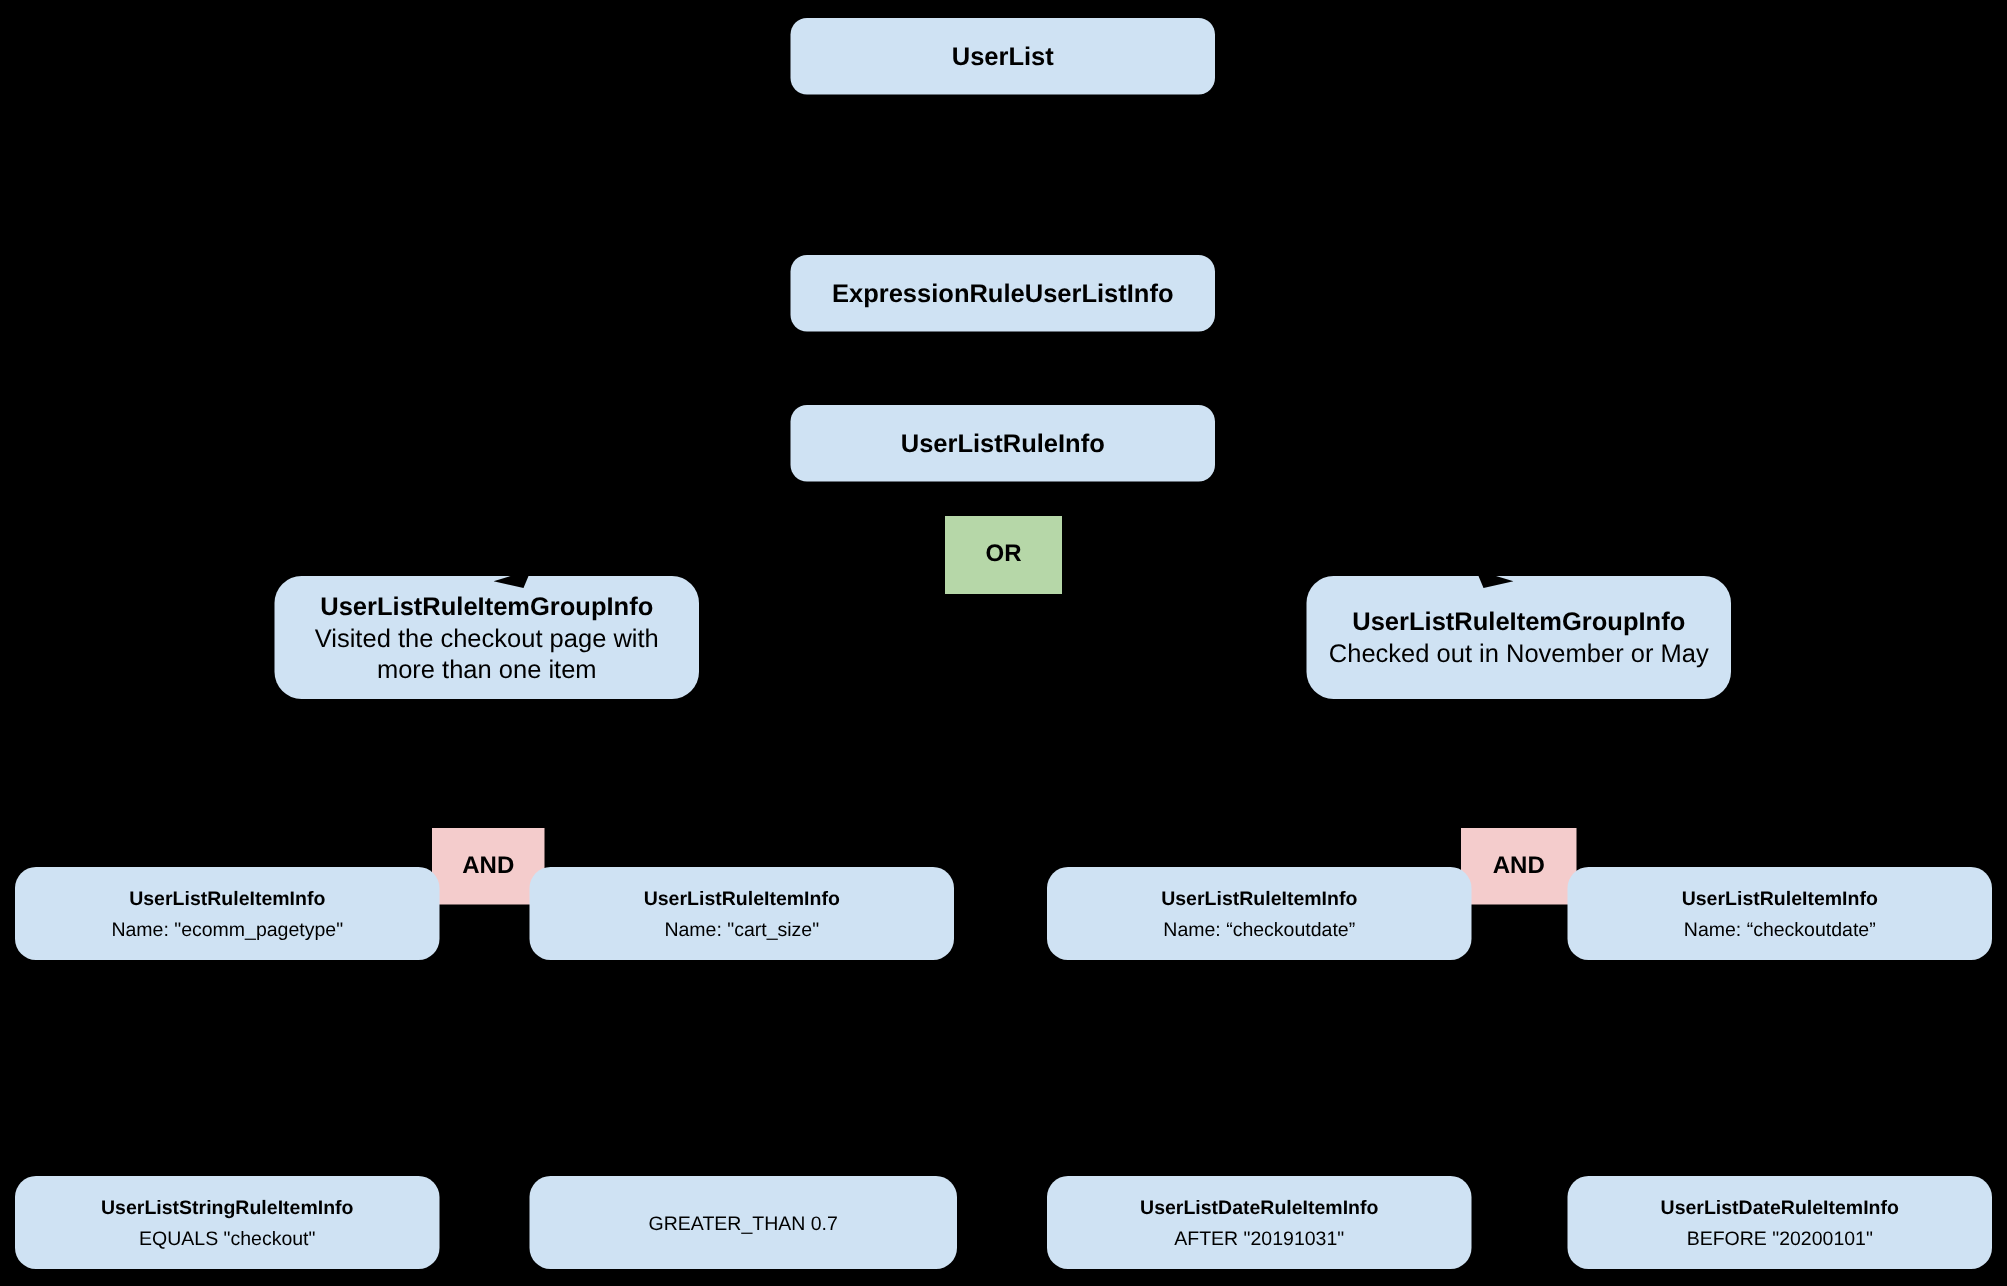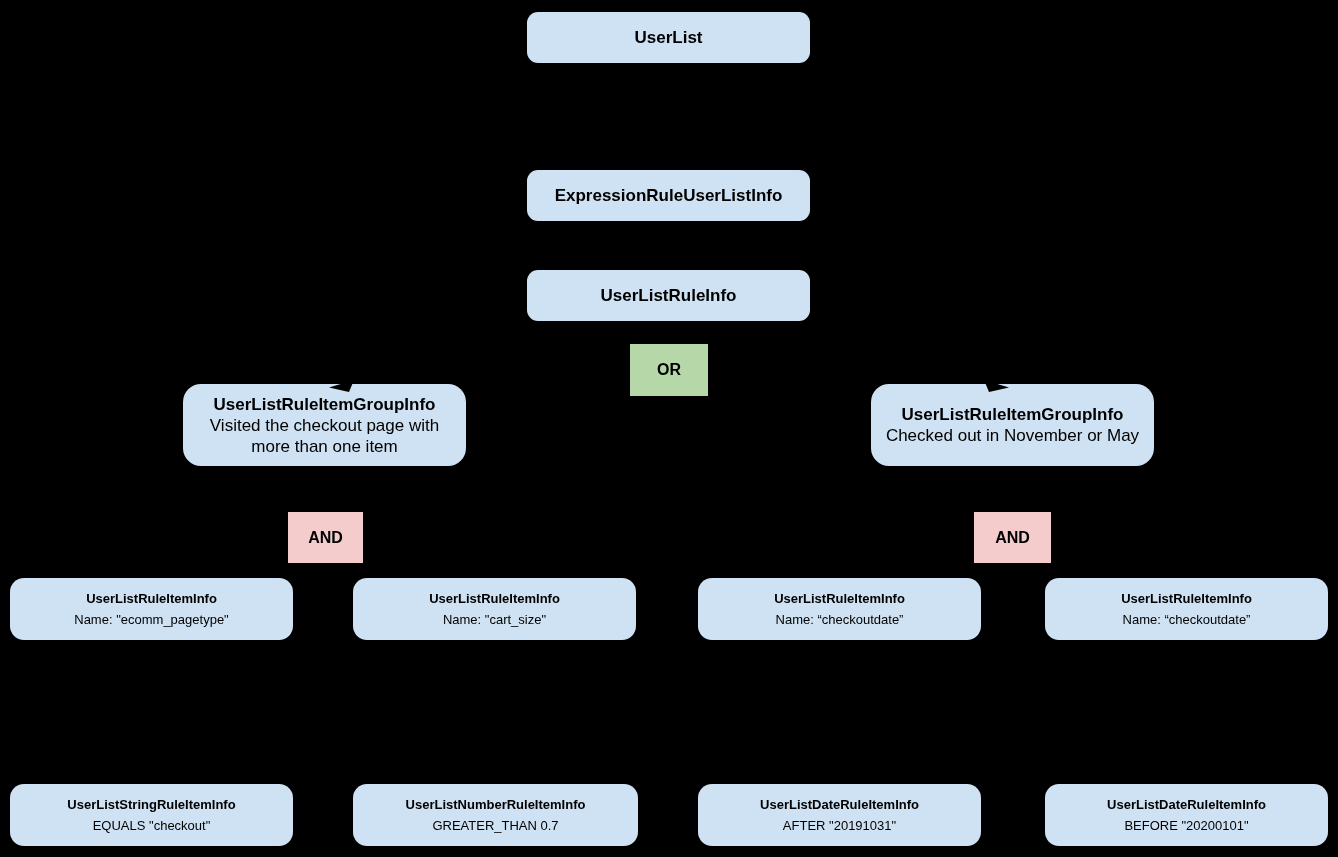--- a/index.html
+++ b/index.html
@@ -49,21 +49,21 @@
   .op-node {
     position: absolute;
     display: flex;
     align-items: center;
     justify-content: center;
     font-weight: 700;
     font-size: 16px;
     color: var(--text, #000);
   }
   .op-or  { background: var(--or-fill,  #b6d7a8); }
-  .op-and { background: var(--and-fill, #f4cccc); }
+  .op-and { background: var(--and-fill, #f4cccc); margin-top: 40px; }
   .arrowhead {
     position: absolute;
     background: #000000;
   }
   .arrowhead.left-point  { clip-path: polygon(100% 0, 0 62%, 80% 100%); }
   .arrowhead.right-point { clip-path: polygon(0 0, 100% 62%, 20% 100%); }
 </style>
 </head>
 <body style="background: rgb(0, 0, 0);">
 
@@ -125,21 +125,20 @@
     <span class="title">UserListRuleItemInfo</span>
     <span class="subtitle">Name: “checkoutdate”</span>
   </div>
 
   <div class="node leaf-node" style="left:10px; top:784px; width:283px; height:62px;">
     <span class="title">UserListStringRuleItemInfo</span>
     <span class="subtitle">EQUALS "checkout"</span>
   </div>
 
   <div class="node leaf-node" style="left:353px; top:784px; width:285px; height:62px;">
-    <span class="title">UserListNumberRuleItemInfo</span>
     <span class="subtitle">GREATER_THAN 0.7</span>
   </div>
 
   <div class="node leaf-node" style="left:698px; top:784px; width:283px; height:62px;">
     <span class="title">UserListDateRuleItemInfo</span>
     <span class="subtitle">AFTER "20191031"</span>
   </div>
 
   <div class="node leaf-node" style="left:1045px; top:784px; width:283px; height:62px;">
     <span class="title">UserListDateRuleItemInfo</span>

